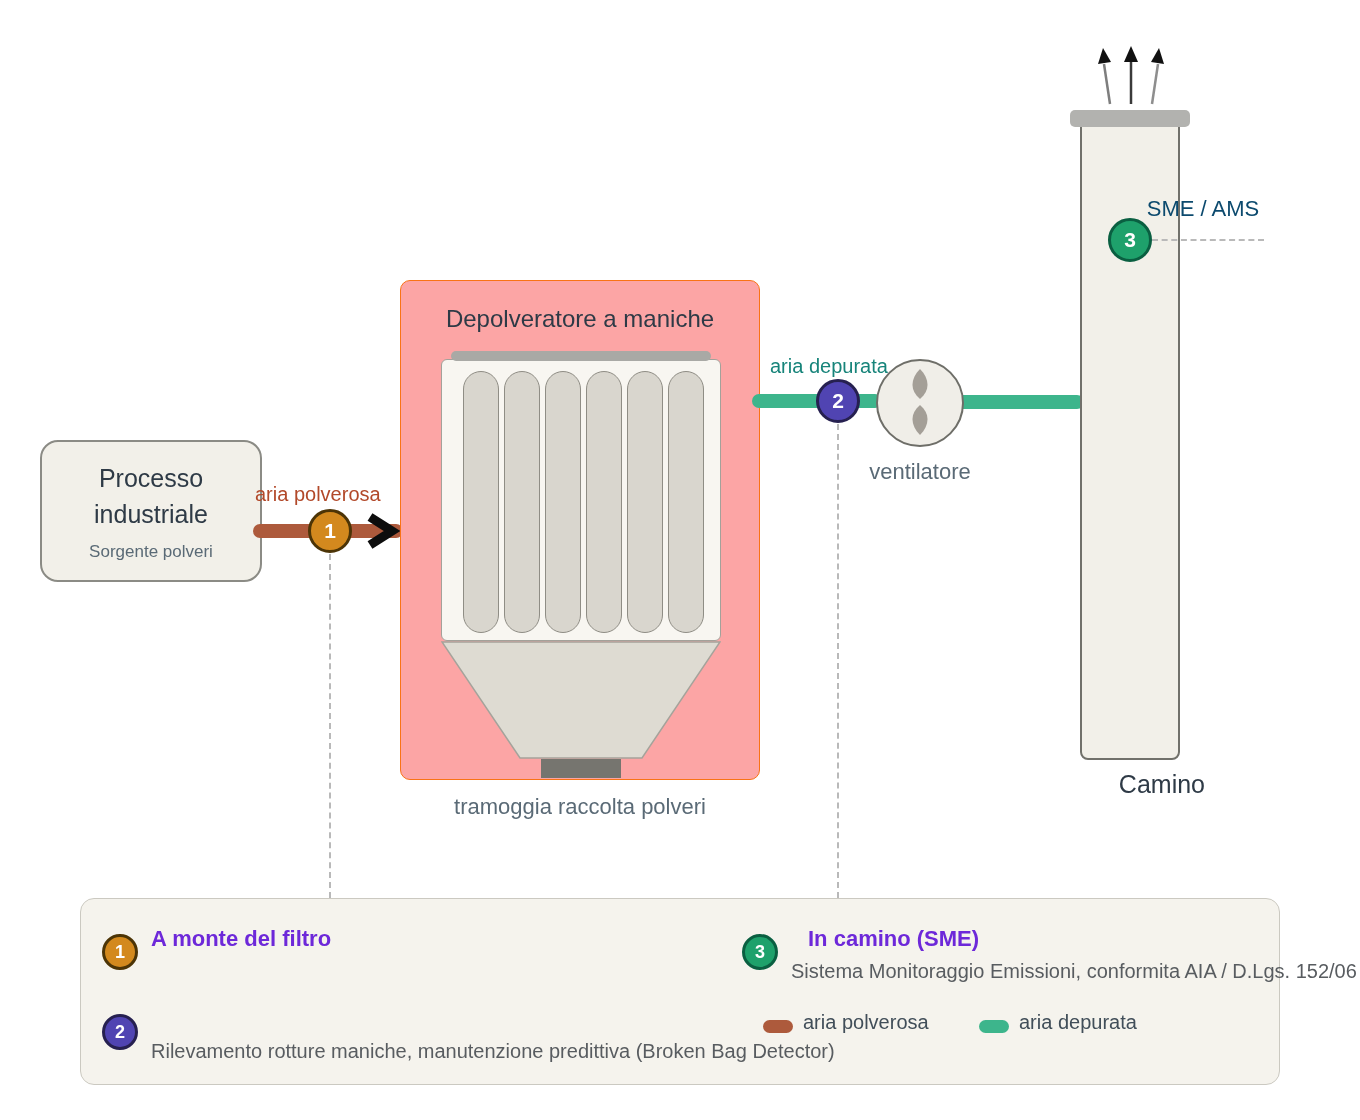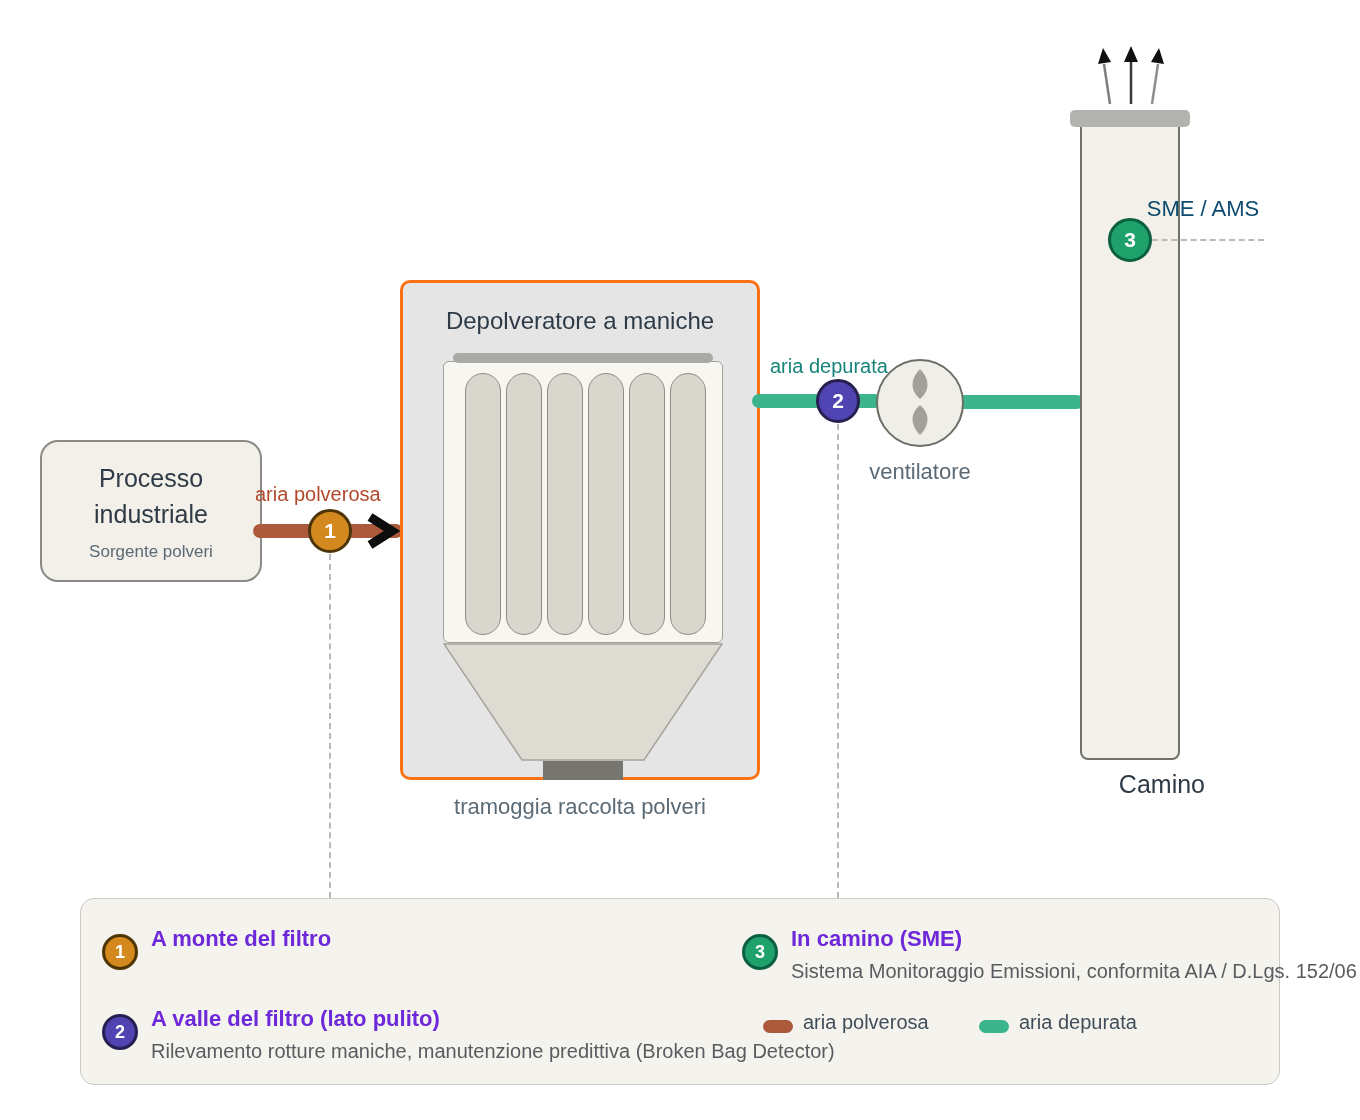--- a/index.html
+++ b/index.html
@@ -8,21 +8,21 @@
   #stage { position:relative; width:1360px; height:1120px; background:#ffffff; overflow:hidden; }
 
   .box { position:absolute; background:#f2f0e9; border:2px solid #8b8b85; border-radius:18px; }
 
   
   #process-box { left:40px; top:440px; width:222px; height:142px; display:flex; flex-direction:column; align-items:center; justify-content:center; }
   #process-box .title { font-size:25px; line-height:36px; color:#2e3a46; text-align:center; width:170px; }
   #process-box .subtitle { font-size:17px; color:#5a6a76; margin-top:10px; }
 
   
-  #filter-box { left:400px; top:280px; width:360px; height:500px; background:#e5e5e5; border:3px solid #f97316; border-radius:10px; position:absolute; }
+  #filter-box { left:400px; top:280px; width:360px; height:500px; background:#fca5a5; border:1px solid #f97316; border-radius:10px; position:absolute; }
   #filter-title { position:absolute; left:0; top:24px; width:100%; text-align:center; font-size:24px; color:#2e3a46; }
   #tube-sheet { position:absolute; left:50px; top:70px; width:260px; height:10px; background:#a9a9a5; border-radius:5px; z-index:3; }
   #housing { position:absolute; left:40px; top:78px; width:280px; height:282px; background:#f8f6f1; border:1px solid #a3a19a; border-radius:6px; }
   .bag { position:absolute; top:90px; width:36px; height:262px; background:#d9d6ce; border:1.5px solid #8f8d85; border-radius:18px; }
   #hopper-svg { position:absolute; left:40px; top:360px; width:280px; height:119px; }
   #discharge { position:absolute; left:140px; top:478px; width:80px; height:19px; background:#76756f; }
   #filter-caption { position:absolute; left:400px; top:794px; width:360px; text-align:center; font-size:22px; color:#5a6a76; }
 
   
   .flow-line { position:absolute; height:14px; border-radius:7px; }
@@ -58,21 +58,21 @@
   
   #legend-box { position:absolute; left:80px; top:898px; width:1200px; height:187px; background:#f5f3ed; border:1.5px solid #cbc9c1; border-radius:14px; }
   .lg-marker { position:absolute; width:36px; height:36px; border-radius:50%; color:#fff; font-size:18px; font-weight:bold; display:flex; align-items:center; justify-content:center; }
   #lg-m1 { left:21px; top:35px; background:#d3891e; border:3px solid #4c3406; }
   #lg-m2 { left:21px; top:115px; background:#5044b2; border:3px solid #262050; }
   #lg-m3 { left:661px; top:35px; background:#1ea16b; border:3px solid #0a5f41; }
   .lg-title { position:absolute; font-size:22px; font-weight:bold; color:#6d28d9; white-space:nowrap; }
   .lg-desc { position:absolute; font-size:20px; color:#585c60; white-space:nowrap; }
   #lg-t1 { left:70px; top:27px; } #lg-d1 { left:70px; top:61px; }
   #lg-t2 { left:70px; top:107px; } #lg-d2 { left:70px; top:141px; }
-  #lg-t3 { left:710px; top:27px;text-align:right; } #lg-d3 { left:710px; top:61px; }
+  #lg-t3 { left:727px; top:27px;text-align:right; } #lg-d3 { left:710px; top:61px; }
   .swatch { position:absolute; width:30px; height:13px; border-radius:6.5px; top:121px; }
   #sw-dusty { left:682px; background:#ad5a3c; }
   #sw-clean { left:898px; background:#3db58c; }
   .sw-label { position:absolute; top:112px; font-size:20px; color:#414e59; white-space:nowrap; }
   #swl-dusty { left:722px; }
   #swl-clean { left:938px; }
 </style>
 </head>
 <body>
 
@@ -135,21 +135,20 @@
   <div id="sme-label">SME / AMS</div>
   <div id="marker-3" class="marker">3</div>
   <div id="dash-3"></div>
   <div id="stack-label">Camino</div>
 
   <div id="legend-box">
     <div id="lg-m1" class="lg-marker">1</div>
     <div id="lg-t1" class="lg-title">A monte del filtro</div>
 
     <div id="lg-m2" class="lg-marker">2</div>
-    <div id="lg-t2" class="lg-title">A valle del filtro (lato pulito)</div>
     <div id="lg-d2" class="lg-desc">Rilevamento rotture maniche, manutenzione predittiva (Broken Bag Detector)</div>
 
     <div id="lg-m3" class="lg-marker">3</div>
     <div id="lg-t3" class="lg-title">In camino (SME)</div>
     <div id="lg-d3" class="lg-desc">Sistema Monitoraggio Emissioni, conformita AIA / D.Lgs. 152/06</div>
 
     <div id="sw-dusty" class="swatch"></div>
     <div id="swl-dusty" class="sw-label">aria polverosa</div>
     <div id="sw-clean" class="swatch"></div>
     <div id="swl-clean" class="sw-label">aria depurata</div>

